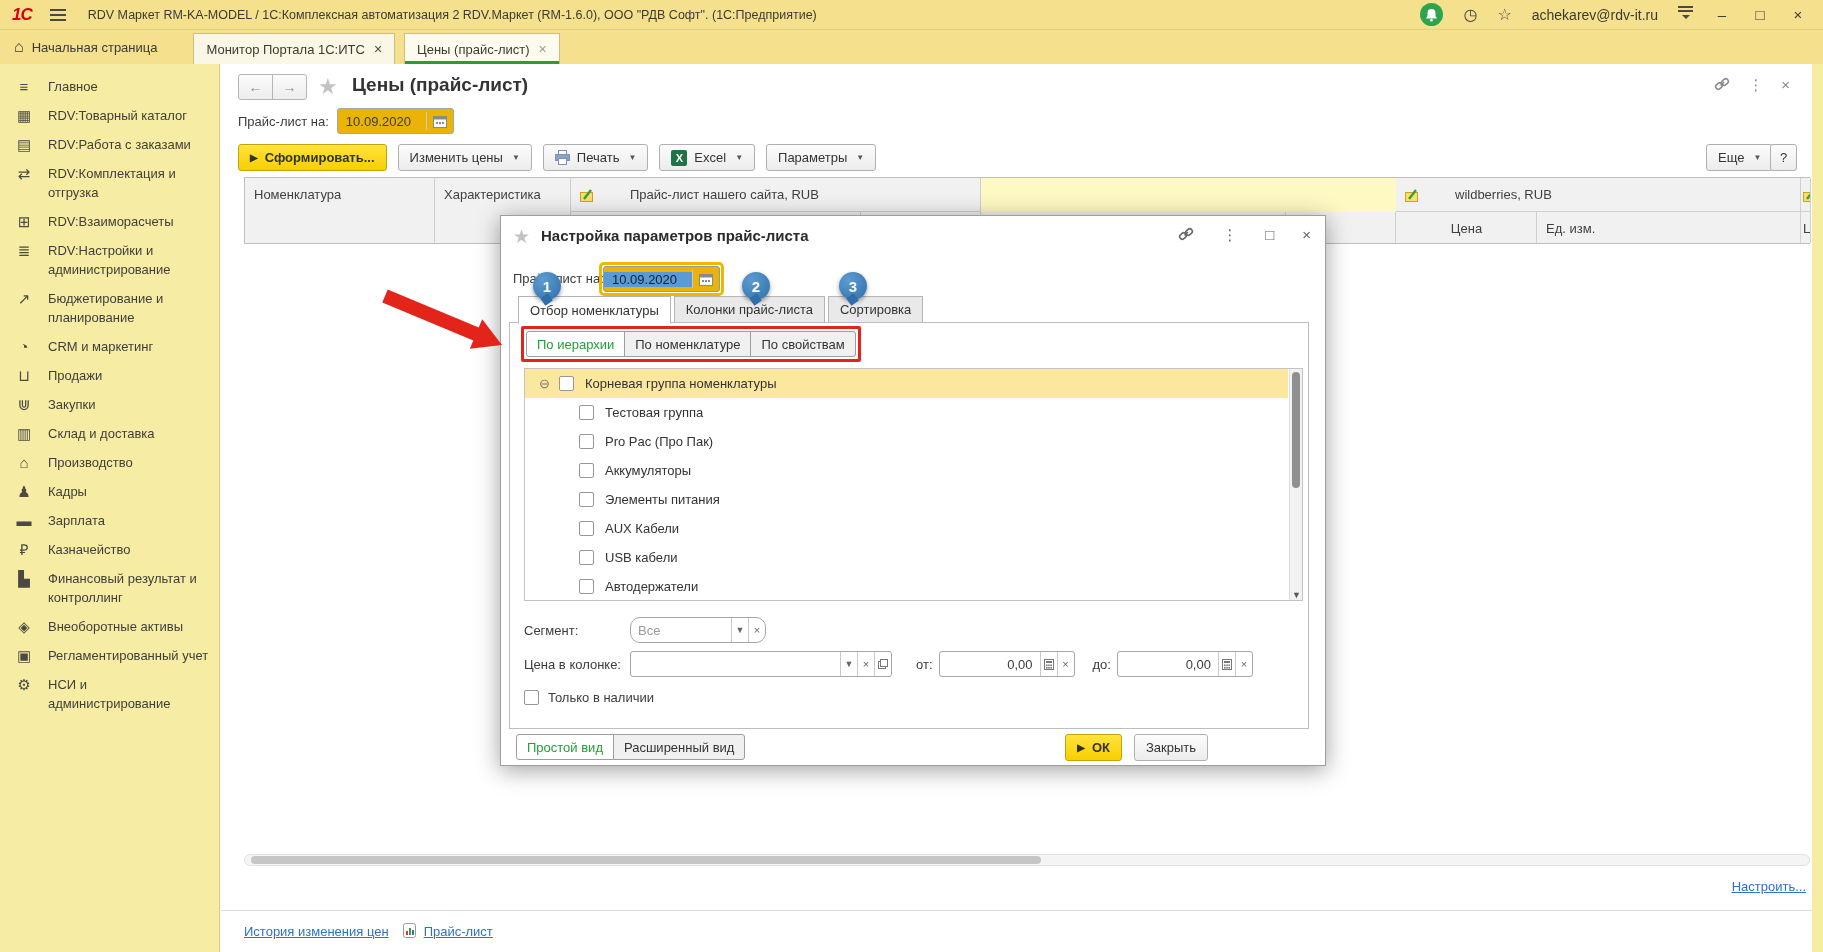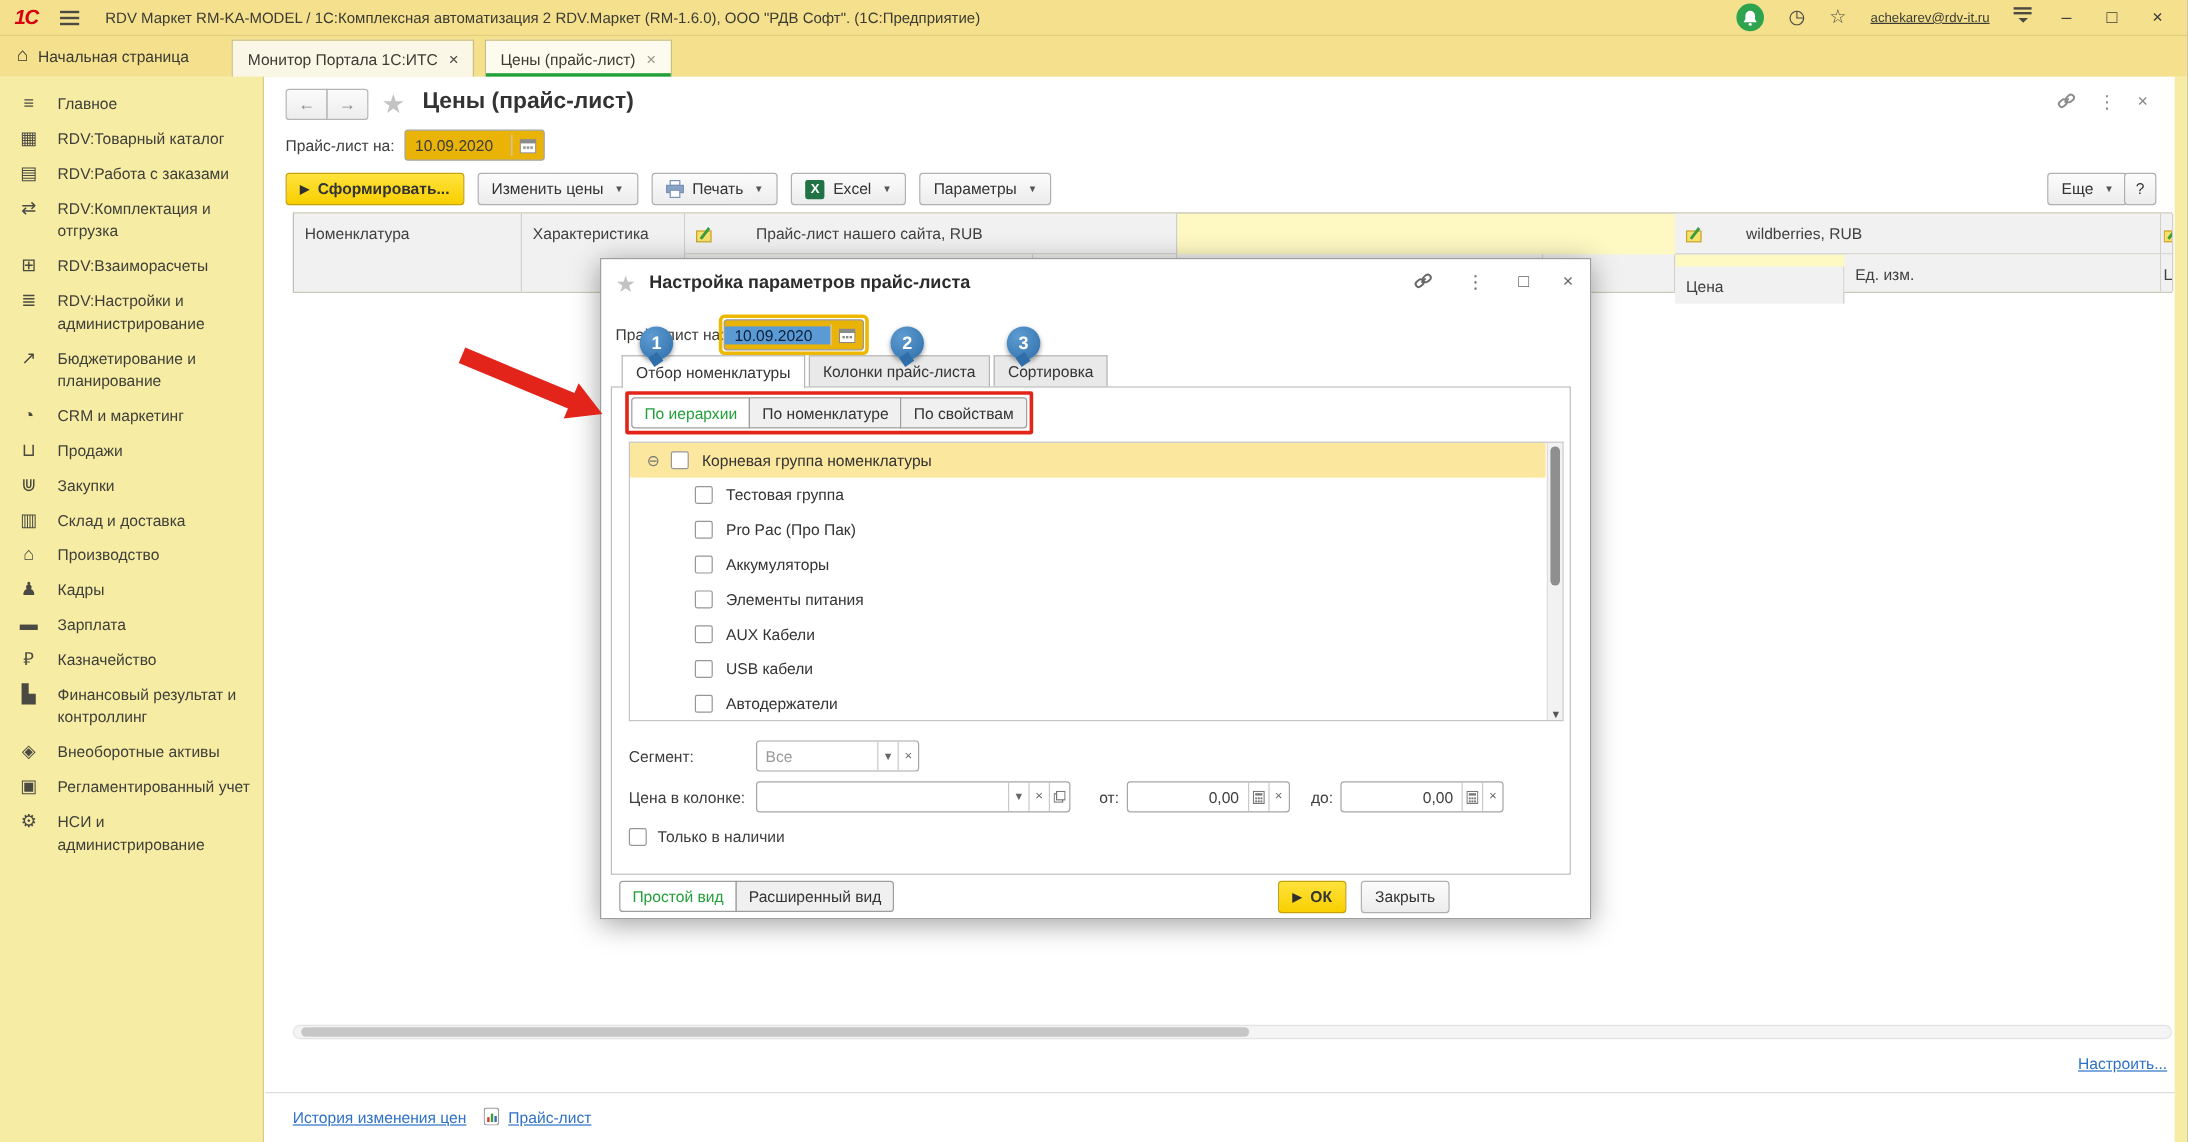--- a/index.html
+++ b/index.html
@@ -10,21 +10,21 @@
   }
   
   .titlebar { position:absolute; left:0; top:0; width:1823px; height:30px; background:#f4e08d; display:flex; align-items:center; border-bottom:1px solid #e3cf7d; }
   .logo-1c { font-weight:bold; font-style:italic; font-size:17px; color:#d6000f; margin-left:12px; letter-spacing:-1px; }
   .hamburger { margin-left:18px; width:16px; display:flex; flex-direction:column; gap:3px; cursor:pointer; }
   .hamburger i { display:block; height:2px; background:#4a4a42; }
   .tb-title { margin-left:22px; font-size:12.5px; color:#3b3b33; white-space:nowrap; }
   .tb-right { margin-left:auto; display:flex; align-items:center; gap:20px; padding-right:16px; }
   .bell-circle { width:23px; height:23px; border-radius:50%; background:#2ea44e; display:flex; align-items:center; justify-content:center; }
   .ico-plain { color:#4a4a42; font-size:16px; line-height:1; cursor:pointer; }
-  .tb-user { font-size:11px; color:#3b3b33; cursor:pointer;text-decoration:underline; }
+  .tb-user { font-size:14px; color:#3b3b33; cursor:pointer; }
   .menu-arrow { display:flex; flex-direction:column; align-items:center; gap:2px; cursor:pointer; }
   .menu-arrow i { display:block; width:15px; height:2px; background:#4a4a42; }
   .menu-arrow s { border:4px solid transparent; border-top-color:#4a4a42; text-decoration:none; margin-top:1px; }
   .win-btn { font-size:15px; color:#3d3d3d; cursor:pointer; width:18px; text-align:center; }
   
   .tabbar { position:absolute; left:0; top:30px; width:1823px; height:34px; background:#f4e08d; display:flex; align-items:stretch; }
   .home-tab { display:flex; align-items:center; gap:8px; padding:0 22px 0 14px; cursor:pointer; color:#3b3b33; }
   .home-ico { font-size:16px; color:#3b3b33; }
   .doc-tab { display:flex; align-items:center; gap:9px; padding:0 12px; background:#fbf7e6; border:1px solid #cdbd7e; border-bottom:none; margin-top:3px; cursor:pointer; position:relative; }
   .doc-tab.active { background:#fdfbee; }
@@ -346,21 +346,21 @@
       <div class="th" style="left:736px; top:34px; width:305px; height:31px;"></div>
       <div class="th" style="left:1041px; top:34px; width:110px; height:31px;"></div>
 
       <div class="th b" style="left:1151px; top:0; width:405px; height:34px;">
         <svg class="tag-ico" width="15" height="15" viewBox="0 0 15 15">
             <rect x="0.5" y="4.5" width="12" height="9" fill="#f7e16b" stroke="#c9a227"></rect>
             <path d="M4 11 L11 2" stroke="#3e9b3e" stroke-width="2.4"></path>
           </svg>
         <span>wildberries, RUB</span>
       </div>
-      <div class="th" style="left:1151px; top:44px; width:141px; height:31px;">
+      <div class="th" style="left:1151px; top:34px; width:141px; height:31px;justify-content:center;">
           <span>Цена</span>
         </div>
       <div class="th" style="left:1292px; top:34px; width:264px; height:31px;">
           <span>Ед. изм.</span>
         </div>
 
       <div class="th b" style="left:1556px; top:0; width:10px; height:34px; padding:9px 0 0 2px;">
         <svg class="tag-ico" width="15" height="15" viewBox="0 0 15 15">
             <rect x="0.5" y="4.5" width="12" height="9" fill="#f7e16b" stroke="#c9a227"></rect>
             <path d="M4 11 L11 2" stroke="#3e9b3e" stroke-width="2.4"></path>
@@ -484,21 +484,21 @@
             <span class="tlabel">Автодержатели</span>
           </div>
           <div class="vscroll">
           <div class="vthumb"></div>
           <div class="varrow">▼</div>
         </div>
       </div>
 
       <div class="dlg-row" style="left:14px; top:294px; height:26px;">
         <span class="lbl" style="width:106px;">Сегмент:</span>
-        <span class="fieldset" style="width:136px;">
+        <span class="fieldset" style="width:136px;border-radius:10px;">
           <span class="txt ph" style="flex:1;">Все</span>
           <span class="fbtn">▼</span>
           <span class="fbtn x">×</span>
         </span>
       </div>
 
       <div class="dlg-row" style="left:14px; top:328px; height:26px;">
         <span class="lbl" style="width:106px;">Цена в колонке:</span>
         <span class="fieldset" style="width:262px;">
           <span class="txt" style="flex:1;"></span>

